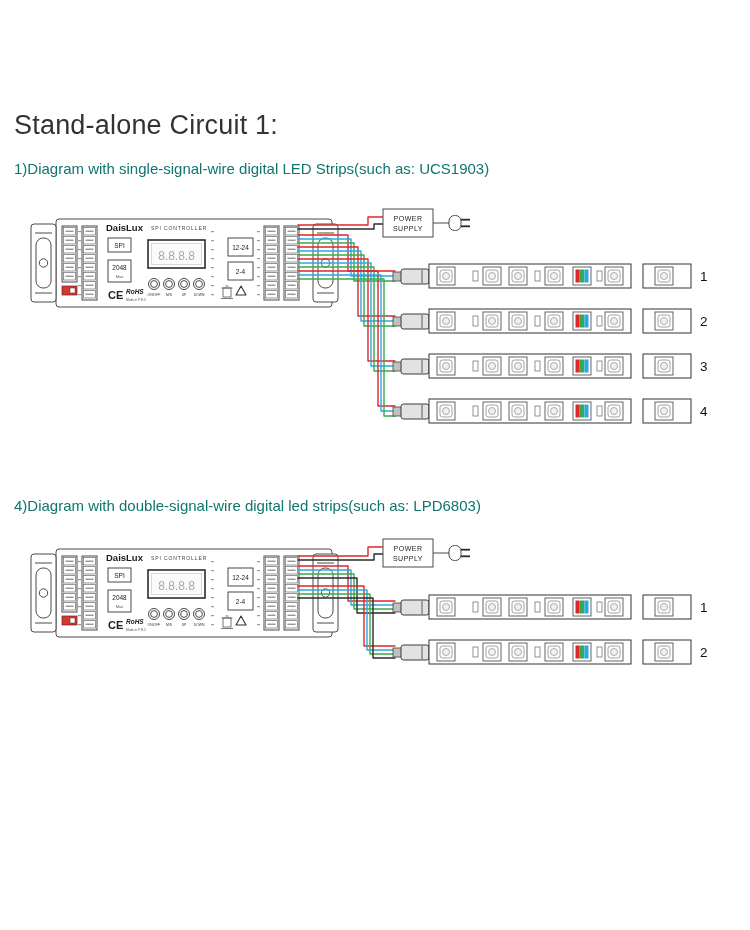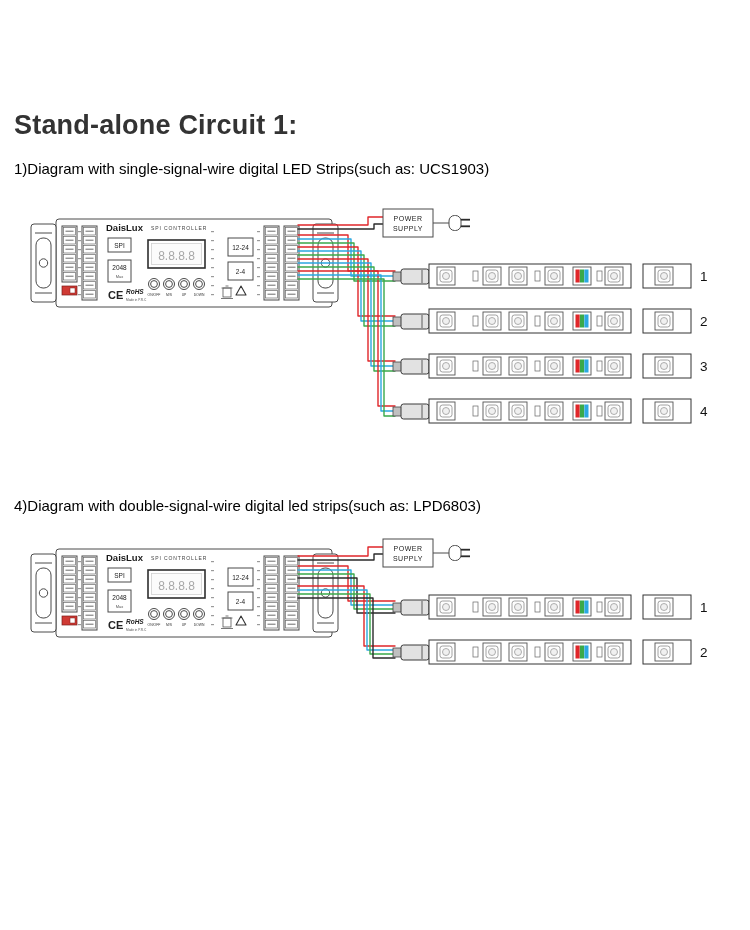--- a/index.html
+++ b/index.html
@@ -1,20 +1,20 @@
 <!DOCTYPE html>
 <html><head>
 <meta charset="utf-8">
 <style>
   * { box-sizing: border-box; }
   html, body { margin:0; padding:0; background:#ffffff; }
   body { width:750px; height:930px; font-family:"Liberation Sans", sans-serif; }
   .page { position:relative; width:750px; height:930px; background:#fff; overflow:hidden; }
-  .page-title { position:absolute; left:14px; top:110px; margin:0; font-size:27px; font-weight:700; color:#333; letter-spacing:0.2px; }
-  .section-label { position:absolute; left:14px; font-size:15px; color:#000000; }
+  .page-title { position:absolute; left:14px; top:110px; margin:0; font-size:27px; font-weight:400; color:#333; letter-spacing:0.2px; }
+  .section-label { position:absolute; left:14px; font-size:15px; color:#0f766e; }
   .label-1 { top:160px; }
   .label-2 { top:497px; }
   .diagram { position:absolute; left:0; }
   #diagram1 { top:195px; }
   #diagram2 { top:530px; }
   svg text { font-family:"Liberation Sans", sans-serif; }
   .oln  { fill:#fff; stroke:#4a4a4a; stroke-width:1; }
   .oln2 { fill:none; stroke:#4a4a4a; stroke-width:1; }
   .thin { fill:none; stroke:#555; stroke-width:0.8; }
   .wire { fill:none; stroke-width:1.4; stroke-linejoin:round; stroke-linecap:round; }

